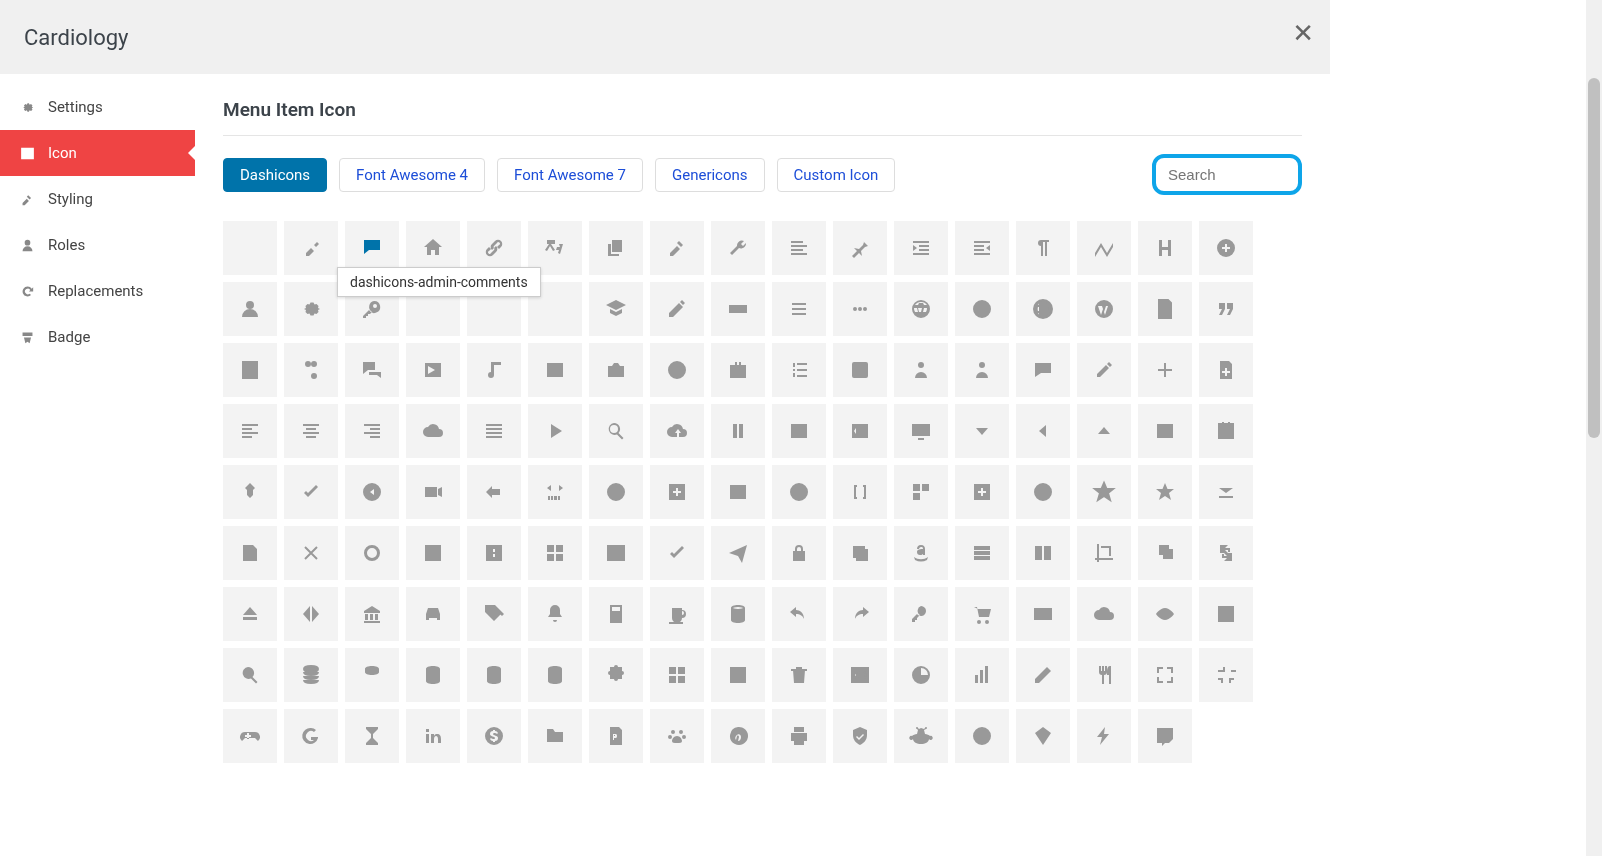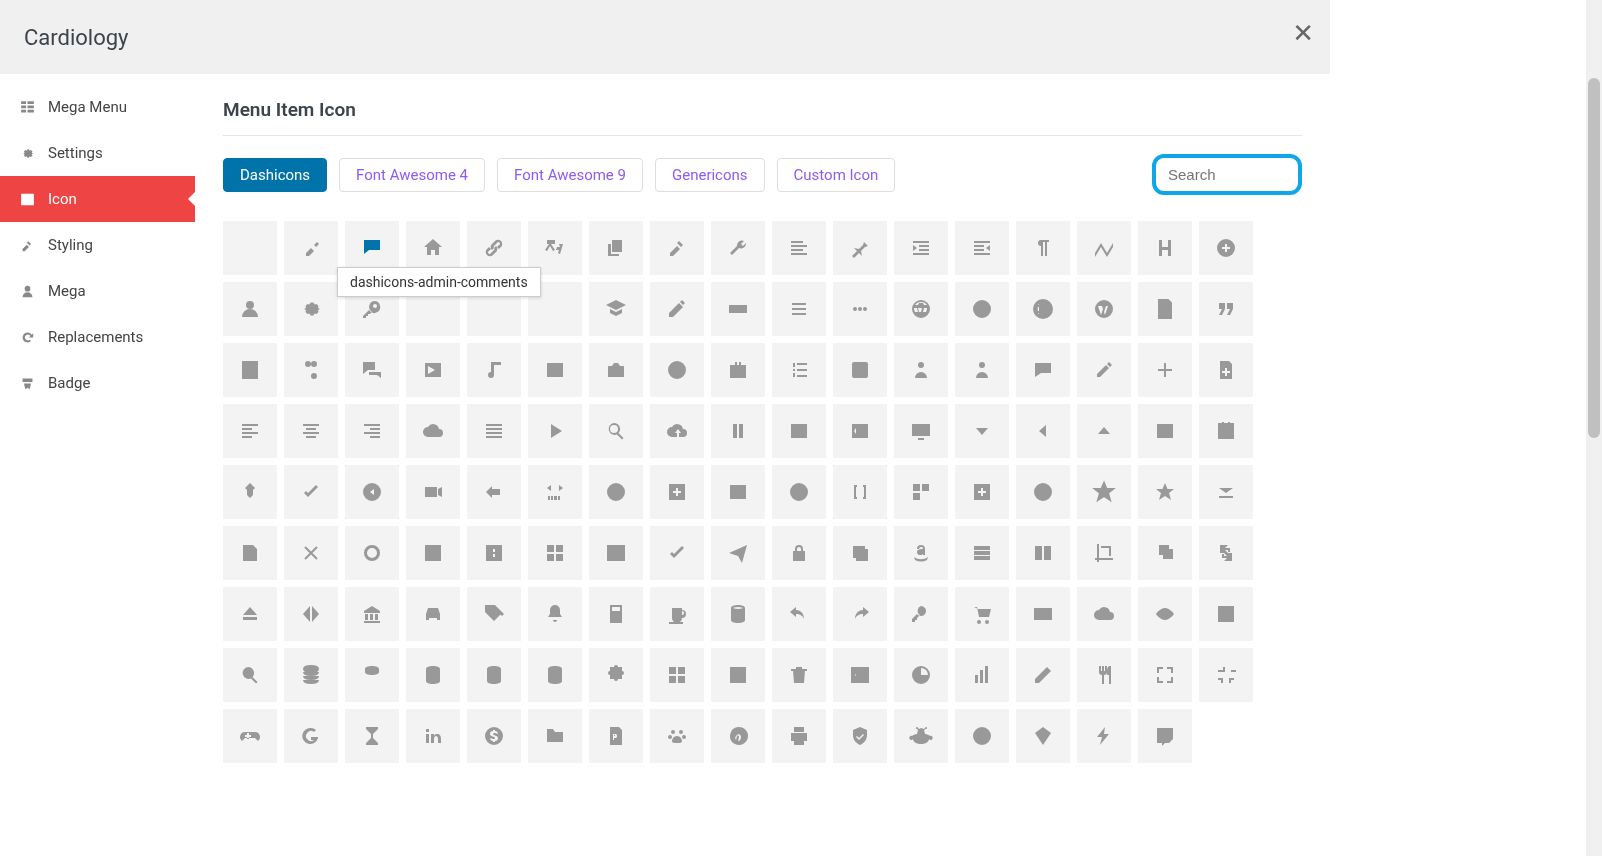--- a/index.html
+++ b/index.html
@@ -82,21 +82,21 @@
   justify-content: space-between;
   margin-bottom: 26px;
 }
 .tabs { display: flex; gap: 12px; }
 .tab {
   padding: 7px 16px;
   border: 1px solid #ddd;
   border-radius: 4px;
   background: #fff;
   font-size: 15px;
-  color: #8b5cf6;
+  color: #1d4ed8;
   cursor: pointer;
 }
 .tab.active {
   background: #0073aa;
   color: #fff;
   border-color: #0073aa;
 }
 .search-box {
   border: 4px solid #0ea5e9;
   border-radius: 12px;
@@ -166,28 +166,20 @@
 <div class="modal">
   <div class="modal-header">
     <div class="modal-title">Cardiology</div>
     <div class="close-btn">✕</div>
   </div>
   <div class="body-area">
     <div class="sidebar" id="sidebar">
         <div class="sidebar-item">
           <span class="si-icon">
             <svg viewBox="0 0 24 24">
-              <path d="M3 3h7v4H3zm0 6h7v4H3zm0 6h7v4H3zm9-12h9v4h-9zm0 6h9v4h-9zm0 6h9v4h-9z"></path>
-            </svg>
-          </span>
-          <span>Mega Menu</span>
-        </div>
-        <div class="sidebar-item">
-          <span class="si-icon">
-            <svg viewBox="0 0 24 24">
               <path d="M12 8a4 4 0 110 8 4 4 0 010-8zm8 4l-2 1 1 2-2 2-2-1-1 2h-2l-1-2-2 1-2-2 1-2-2-1v0l2-1-1-2 2-2 2 1 1-2h2l1 2 2-1 2 2-1 2 2 1z"></path>
             </svg>
           </span>
           <span>Settings</span>
         </div>
         <div class="sidebar-item active">
           <span class="si-icon">
             <svg viewBox="0 0 24 24">
               <path d="M3 4h18v16H3zm3 12l4-5 3 4 4-6 3 7H6z"></path>
             </svg>
@@ -201,21 +193,21 @@
             </svg>
           </span>
           <span>Styling</span>
         </div>
         <div class="sidebar-item">
           <span class="si-icon">
             <svg viewBox="0 0 24 24">
               <path d="M12 4a4 4 0 110 8 4 4 0 010-8zm-7 16a7 7 0 0114 0H5z"></path>
             </svg>
           </span>
-          <span>Mega</span>
+          <span>Roles</span>
         </div>
         <div class="sidebar-item">
           <span class="si-icon">
             <svg viewBox="0 0 24 24">
               <path d="M12 5a7 7 0 016 3l2-2v6h-6l2-2a4 4 0 10-1 5l2 2a7 7 0 11-5-12z"></path>
             </svg>
           </span>
           <span>Replacements</span>
         </div>
         <div class="sidebar-item">
@@ -226,21 +218,21 @@
           </span>
           <span>Badge</span>
         </div>
       </div>
     <div class="main">
       <div class="panel-title">Menu Item Icon</div>
       <div class="tabs-row">
         <div class="tabs" id="tabs">
             <div class="tab active">Dashicons</div>
             <div class="tab">Font Awesome 4</div>
-            <div class="tab">Font Awesome 9</div>
+            <div class="tab">Font Awesome 7</div>
             <div class="tab">Genericons</div>
             <div class="tab">Custom Icon</div>
           </div>
         <input class="search-box" placeholder="Search" style="">
       </div>
       <div class="icon-grid" id="icon-grid">
           <div class="icon-cell"></div>
           <div class="icon-cell">
             <svg viewBox="0 0 24 24" fill="currentColor" stroke="none" stroke-width="2">
               <path d="M7 17l5-5 3 3-5 5H7v-3zm8-8l3-3 2 2-3 3-2-2z"></path>

